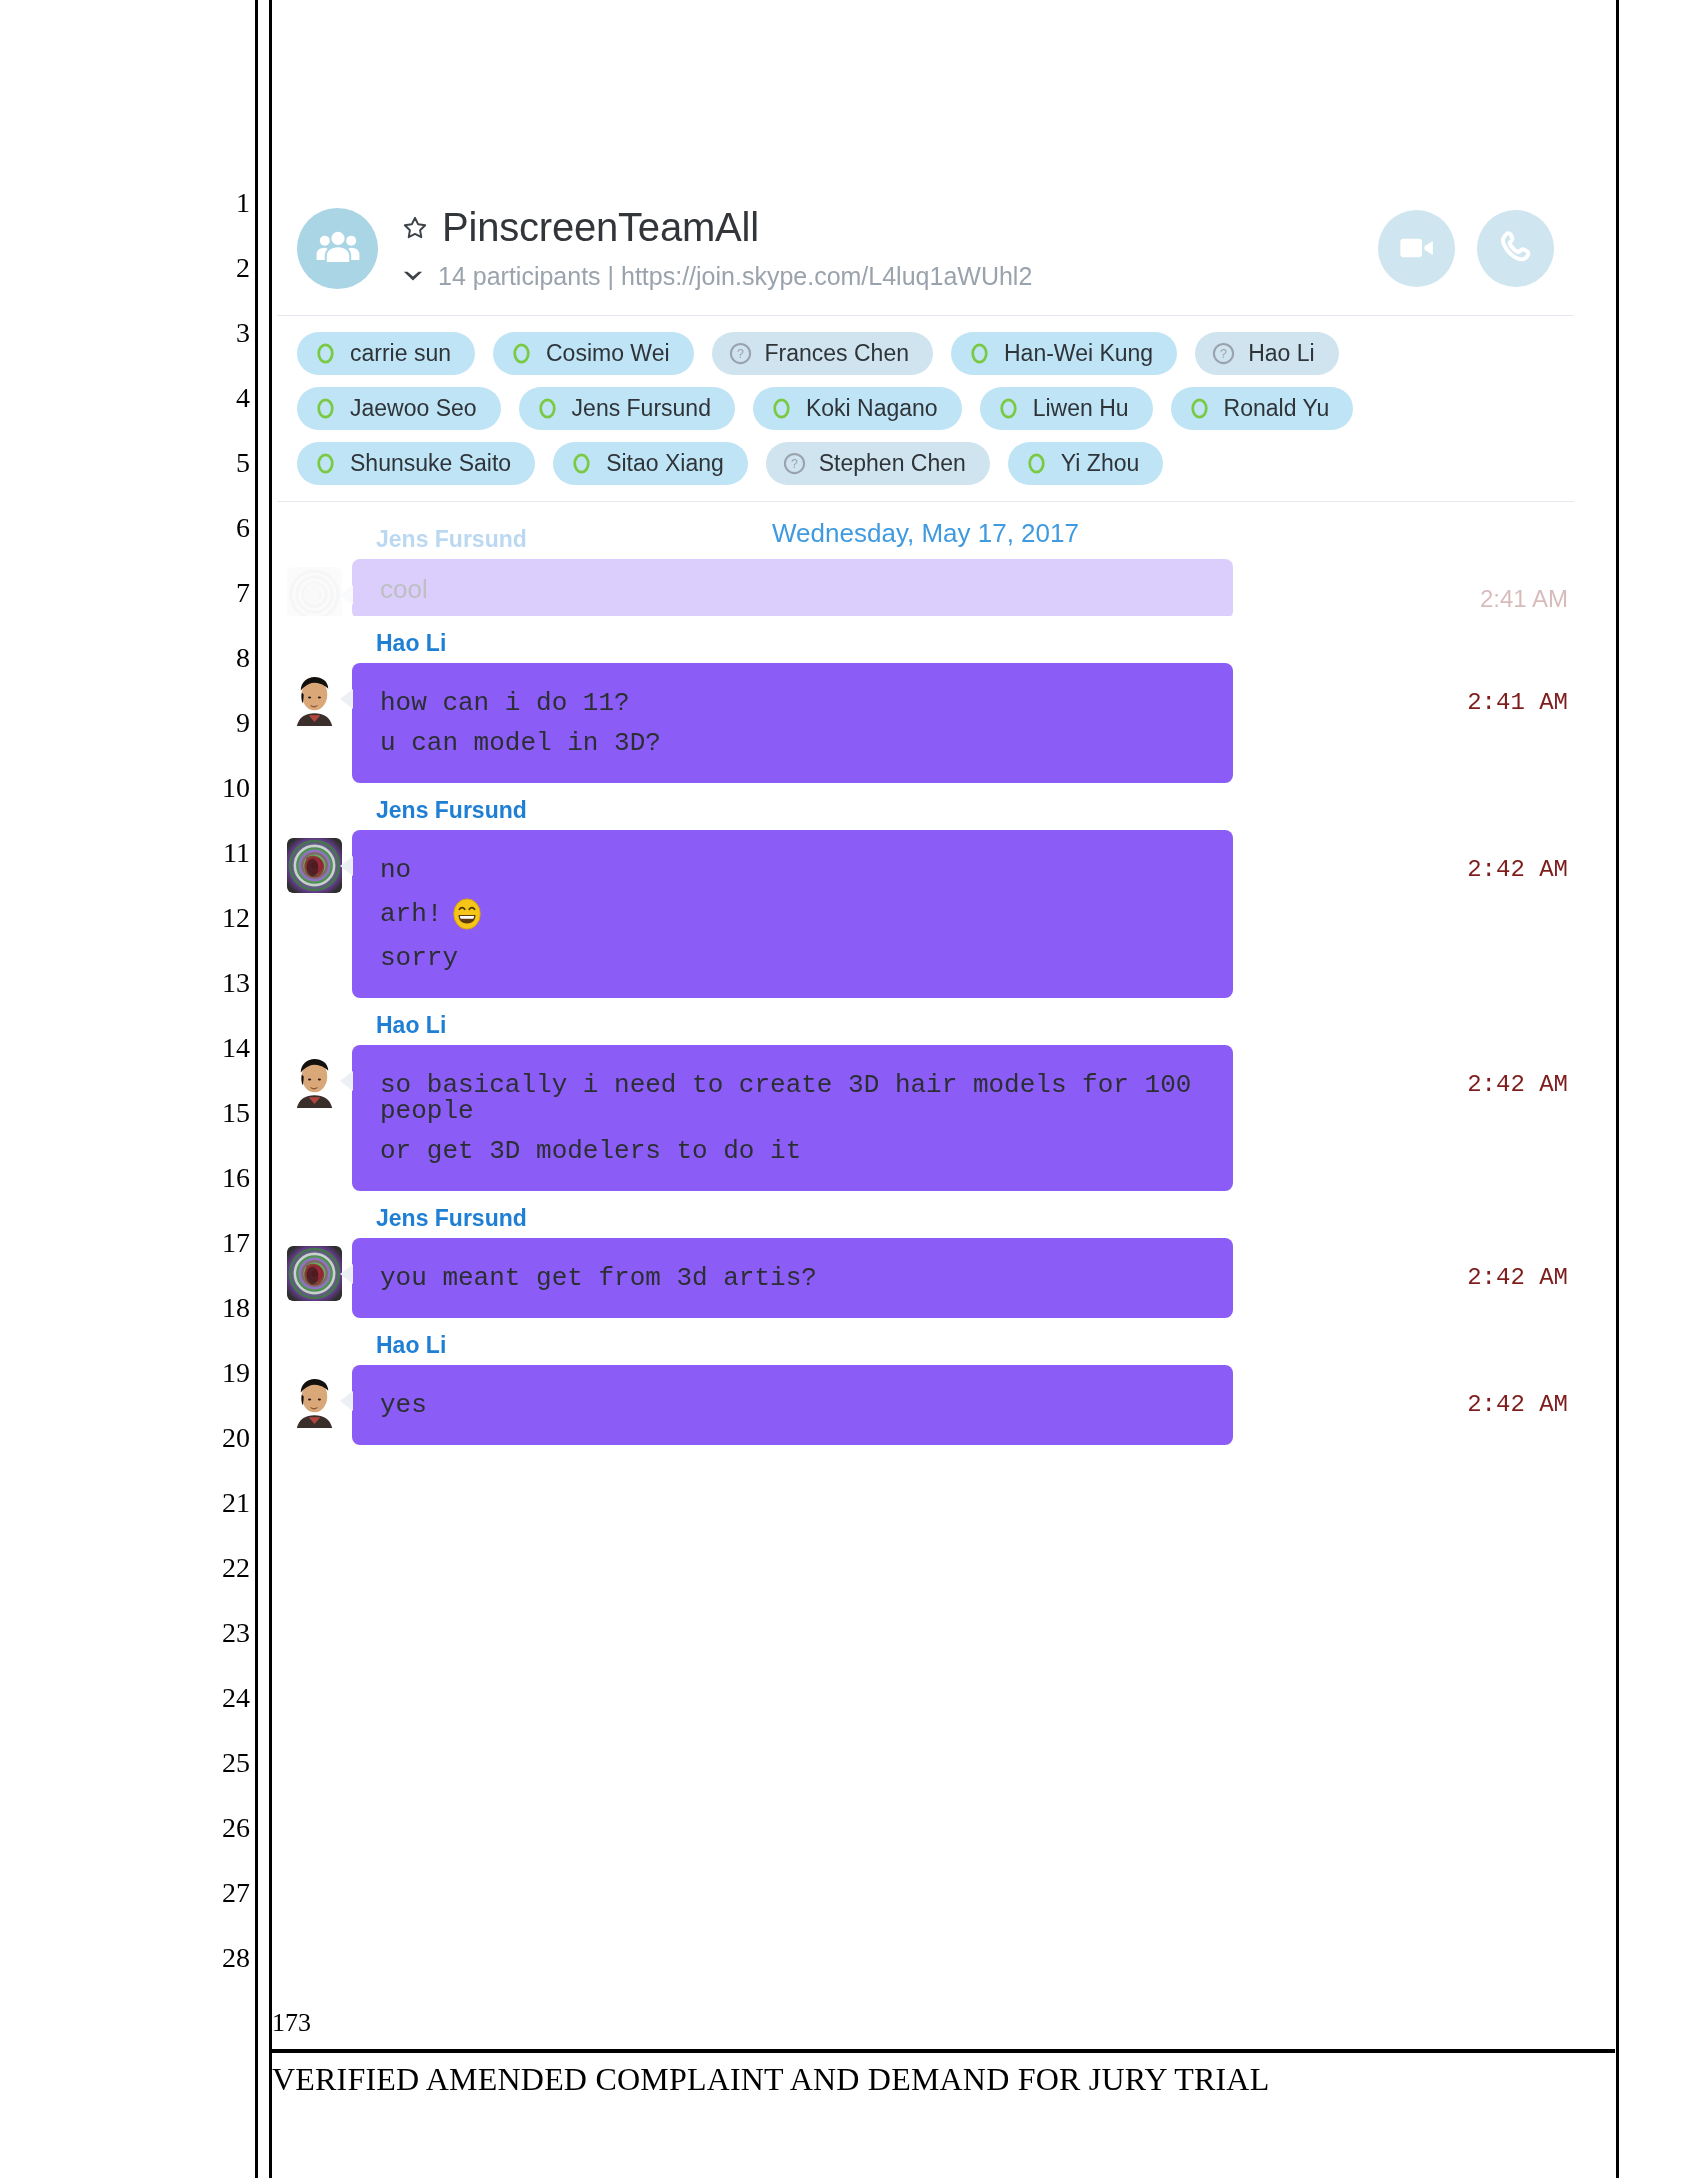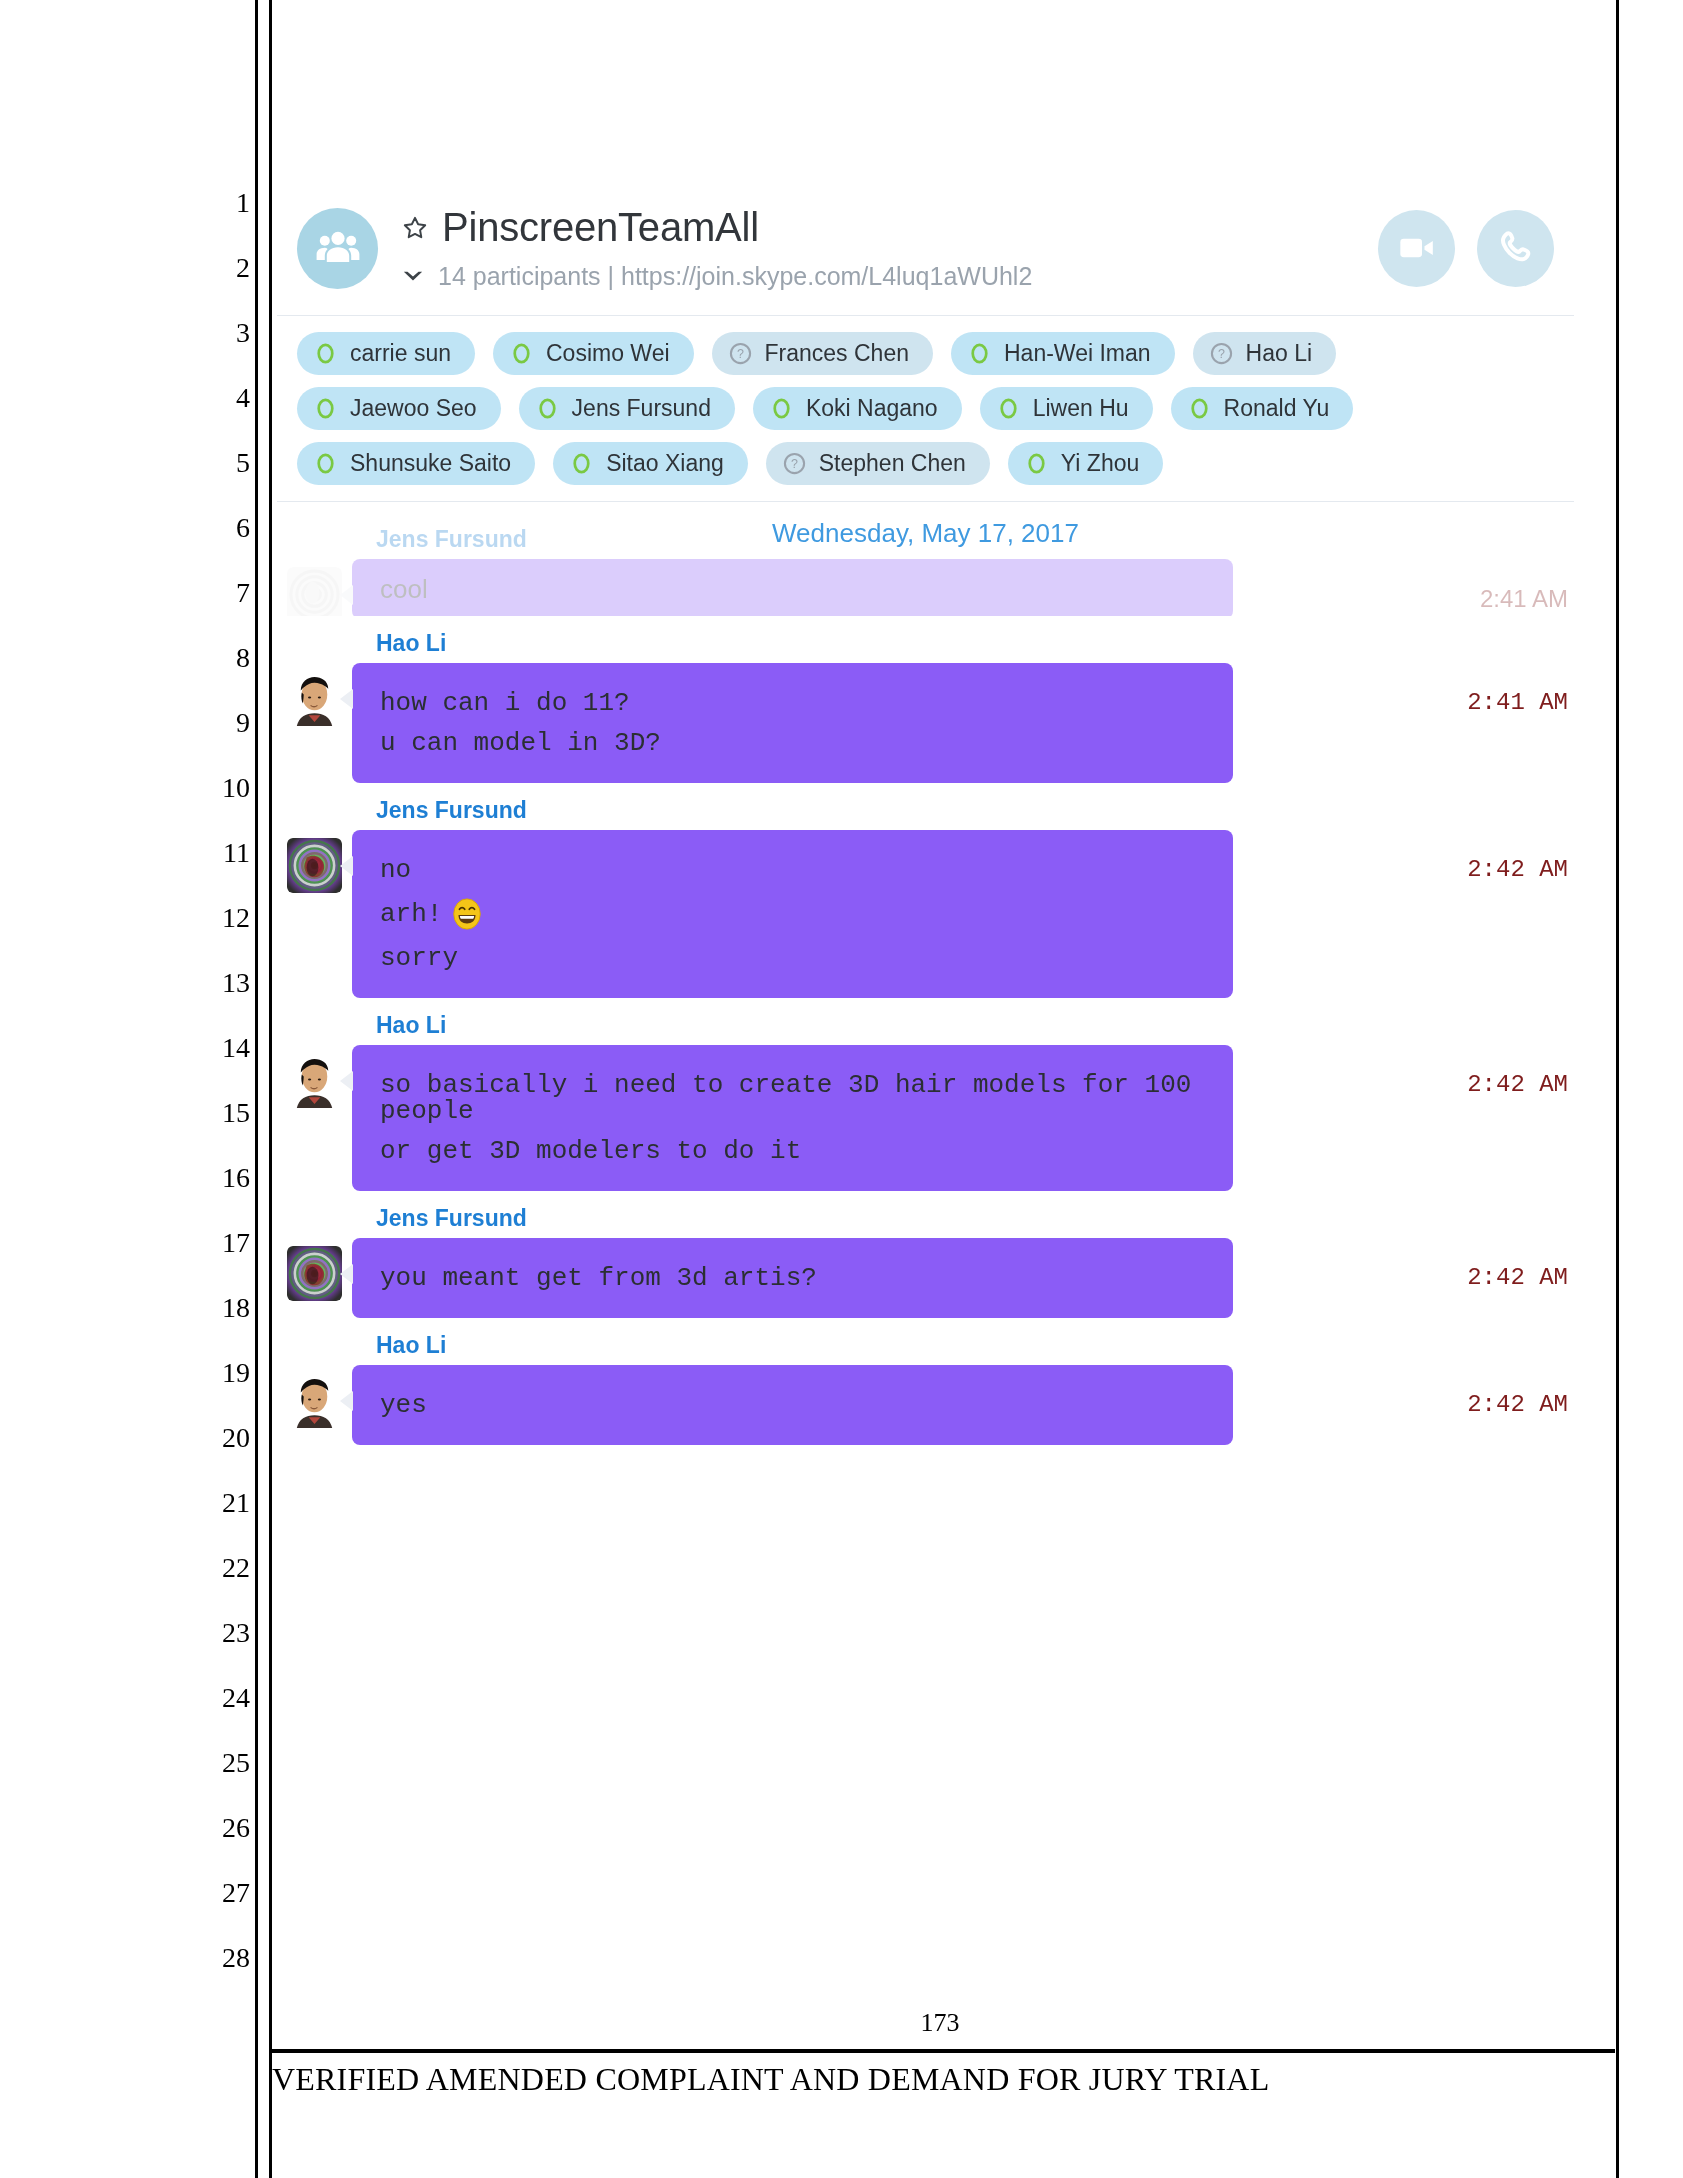--- a/index.html
+++ b/index.html
@@ -249,21 +249,20 @@
     overflow: hidden;
   }
   .faded-row .bubble { padding: 10px 28px; }
 
   
   #page-number {
     position: absolute;
     left: 272px;
     right: 75px;
     top: 2008px;
-    text-align: center;
     font-family: "Liberation Serif", serif;
     font-size: 26px;
     color: #000;
   }
   #footer-rule {
     position: absolute;
     left: 269px;
     width: 1346px;
     top: 2049px;
     height: 4px;
@@ -398,21 +397,21 @@
             <span class="status-icon"><svg viewBox="0 0 24 24">
                 <circle cx="12" cy="12" r="9.2" fill="none" stroke="#9aa3ad" stroke-width="2"></circle>
                 <text x="12" y="16.5" text-anchor="middle" font-size="12" font-family="Liberation Sans, sans-serif" fill="#9aa3ad">?</text>
               </svg></span>
             <span>Frances Chen</span>
           </div>
           <div class="chip">
             <span class="status-icon"><svg viewBox="0 0 24 24" fill="none" stroke="#7ac943" stroke-width="2.6">
                 <ellipse cx="12" cy="12" rx="6.5" ry="8.2"></ellipse>
               </svg></span>
-            <span>Han-Wei Iman</span>
+            <span>Han-Wei Kung</span>
           </div>
           <div class="chip unknown">
             <span class="status-icon"><svg viewBox="0 0 24 24">
                 <circle cx="12" cy="12" r="9.2" fill="none" stroke="#9aa3ad" stroke-width="2"></circle>
                 <text x="12" y="16.5" text-anchor="middle" font-size="12" font-family="Liberation Sans, sans-serif" fill="#9aa3ad">?</text>
               </svg></span>
             <span>Hao Li</span>
           </div>
         </div>
       <div class="chip-row">

